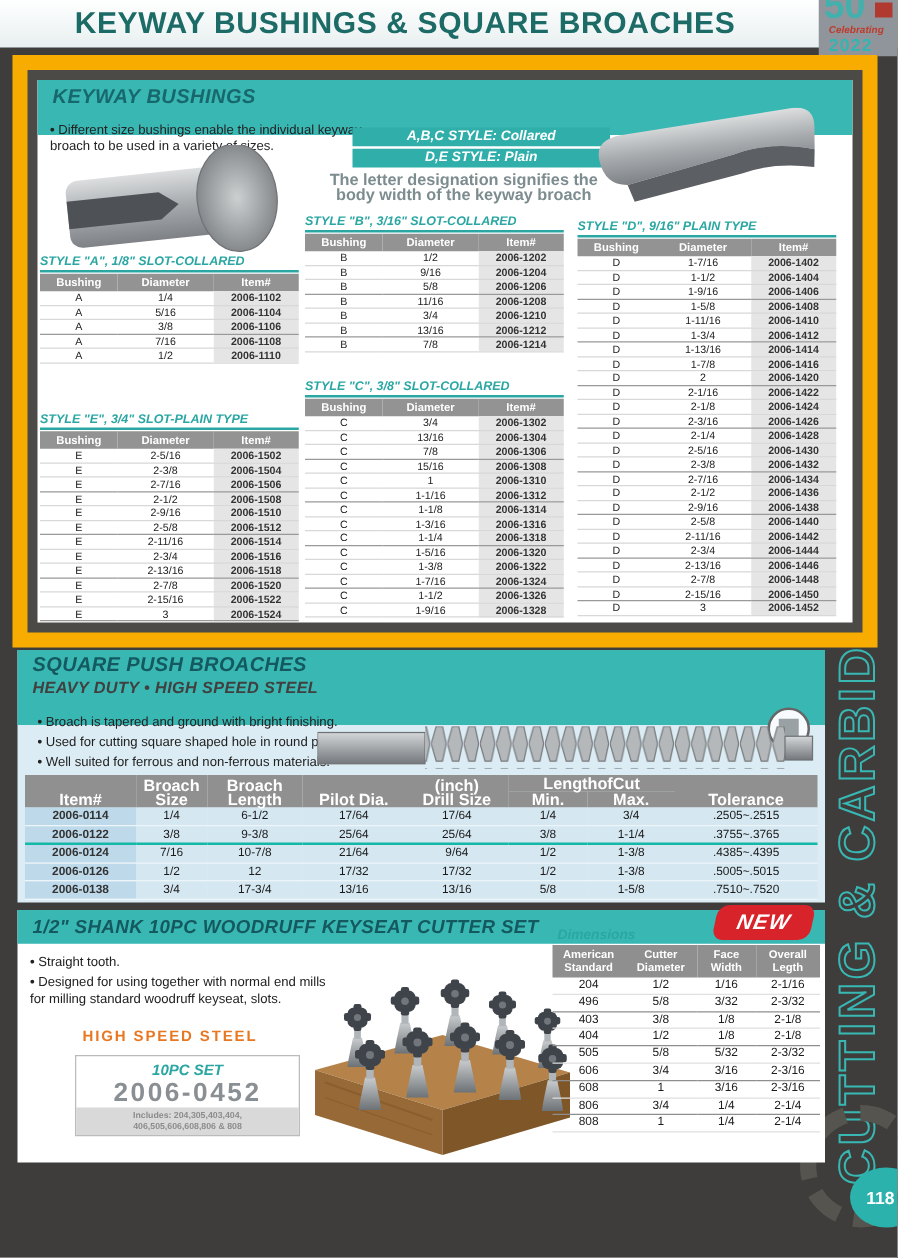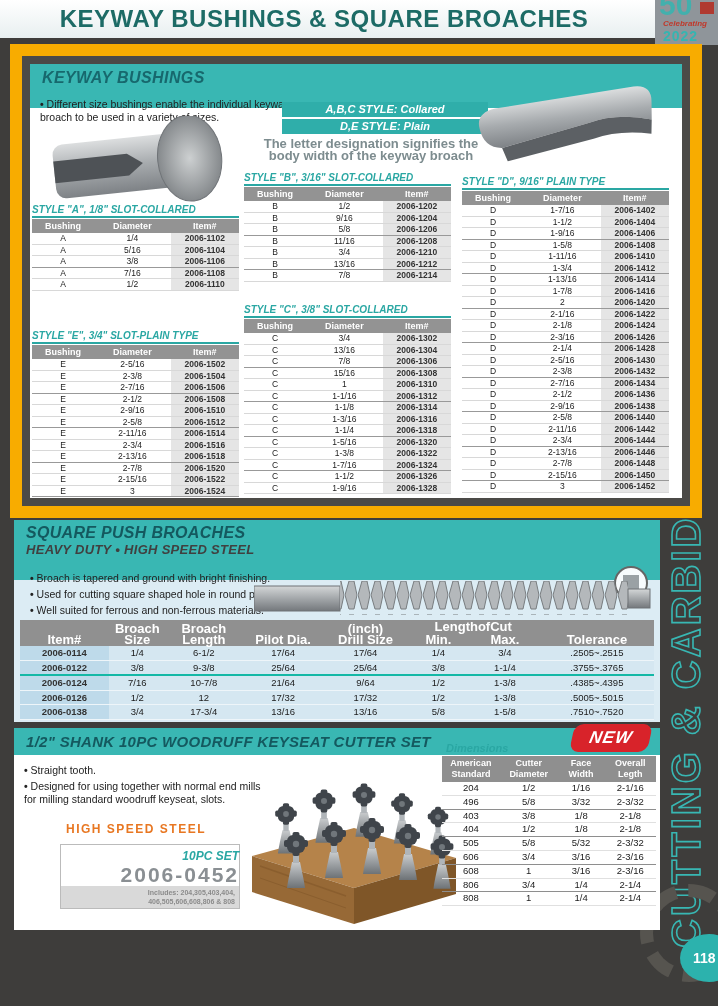--- a/index.html
+++ b/index.html
@@ -55,21 +55,21 @@
   .btable tbody tr{border-bottom:1px solid #eef5f9}
   .btable tbody tr:nth-child(2){border-bottom:2px solid #14b8a6}
 
   
   .wsec{position:absolute;left:14px;top:728px;width:646px;height:202px;background:#fff;z-index:3}
   .wsec .bar{height:27px;background:#39b7b3;line-height:27px;padding-left:12px;font-size:15px;font-weight:800;font-style:italic;color:#14595f;letter-spacing:.3px}
   .wlist{position:absolute;left:10px;top:36px;width:250px;font-size:10.5px;color:#222;line-height:13px}
   .wlist div{margin-bottom:3px}
   .wlist div::before{content:"• ";font-weight:bold}
   .hss{position:absolute;left:52px;top:94px;color:#e87722;font-weight:bold;font-size:12px;letter-spacing:1.5px}
-  .setbox{position:absolute;left:46px;top:116px;width:178px;border:1px solid #bbb;background:#fff;text-align:right}
+  .setbox{position:absolute;left:46px;top:116px;width:178px;border:1px solid #bbb;background:#fff;text-align:center}
   .setbox .l1{color:#2aa7a3;font-style:italic;font-weight:bold;font-size:12px;padding-top:4px}
   .setbox .l2{color:#8a8f93;font-weight:800;font-size:21px;letter-spacing:2px;line-height:23px}
   .setbox .l3{background:#d9d9d9;color:#8b8b8b;font-size:7px;font-weight:bold;padding:2px 4px;line-height:9px;white-space:pre-line}
   .dimlbl{position:absolute;left:432px;top:14px;color:#2aa7a3;font-style:italic;font-weight:bold;font-size:11px}
   .newbadge{position:absolute;left:558px;top:-4px;width:78px;height:28px;background:#d8232a;border-radius:9px;transform:skewX(-12deg);color:#fff;font-weight:800;font-style:italic;font-size:17px;text-align:center;line-height:28px;letter-spacing:1px;z-index:4}
   .wtable{position:absolute;left:428px;top:28px;width:214px}
   .wtable th{background:#8f8f8f;color:#fff;font-size:9px;font-weight:bold;white-space:pre-line;padding:2px 0;line-height:11px}
   .wtable td{font-size:9.5px;text-align:center;line-height:12.8px;color:#1b1b1b;padding:0}
   .wtable tbody tr{border-bottom:1px solid #e0e0e0}
   .wtable tbody tr:nth-child(2n){border-bottom:1px solid #8e8e8e}

